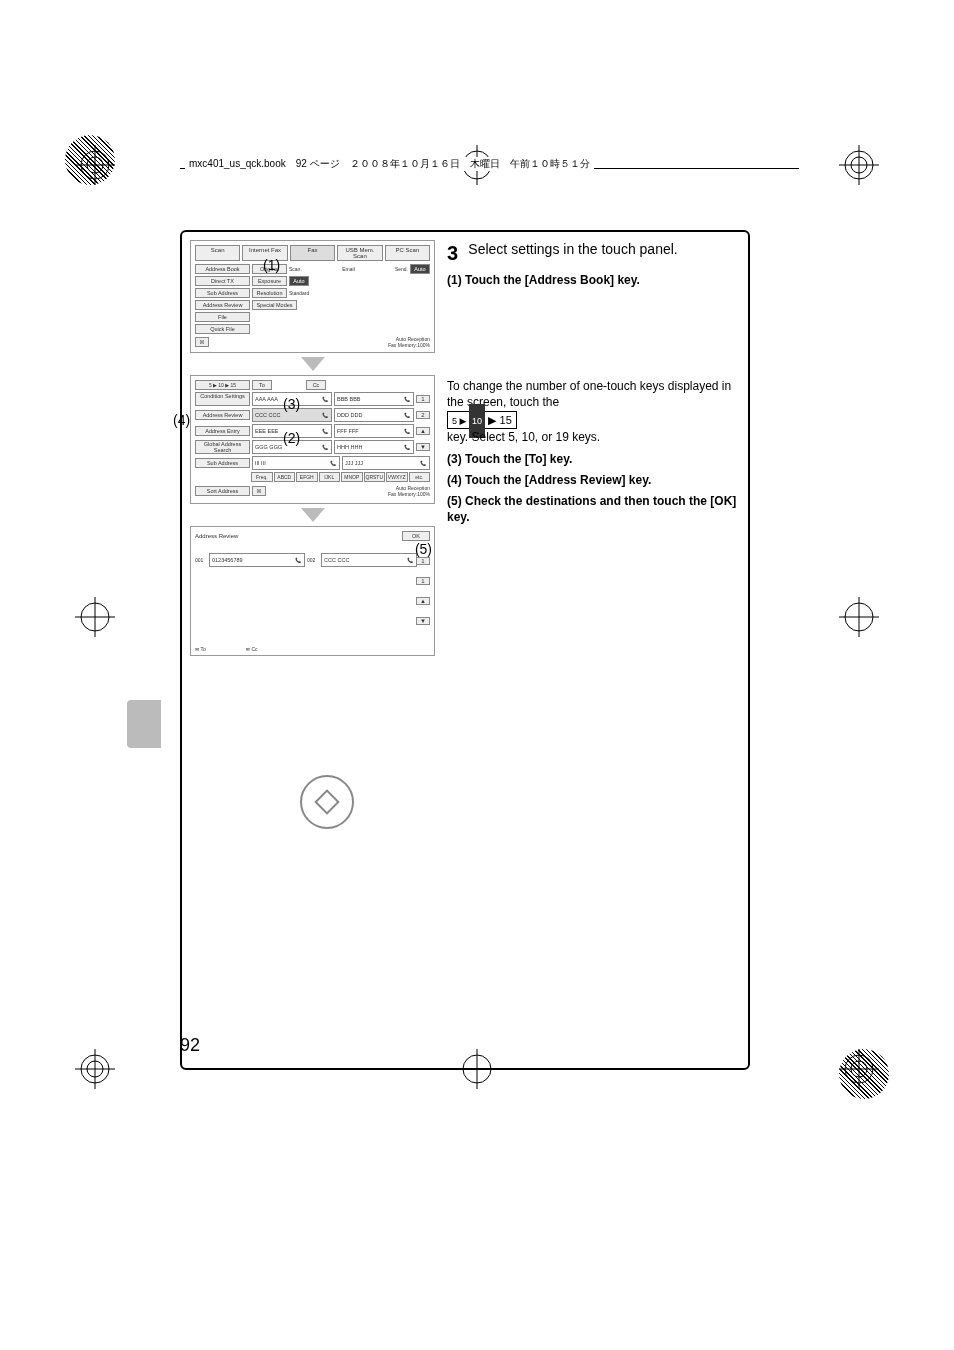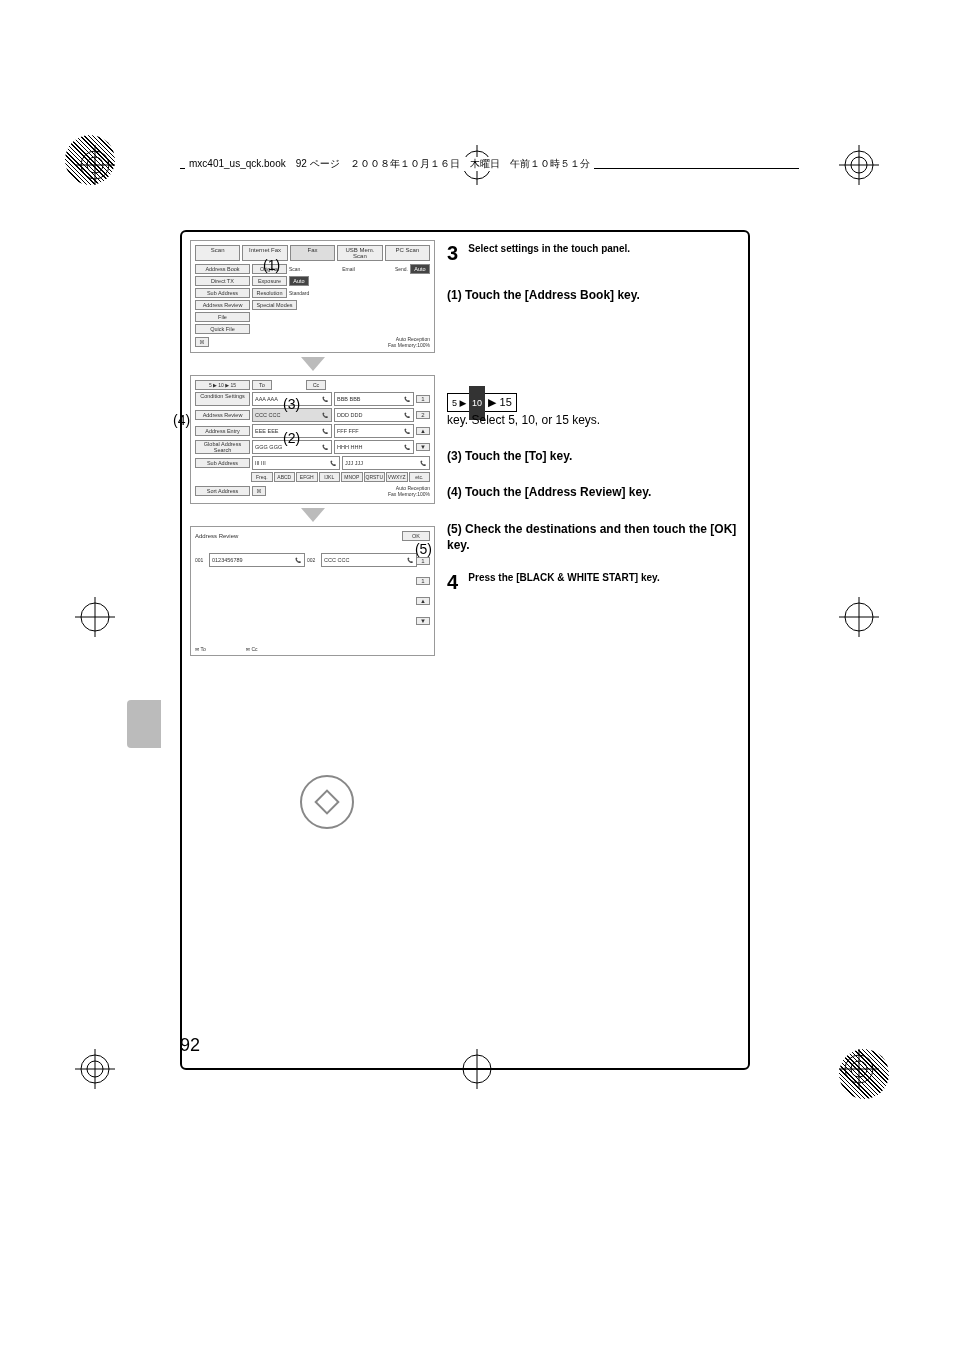--- a/index.html
+++ b/index.html
@@ -19,22 +19,22 @@
 .hc-bl{right:65px;bottom:135px}
 .headerline{position:absolute;left:180px;right:155px;top:168px;border-top:1px solid #000}
 .headertext{position:absolute;left:185px;top:157px;background:#fff;font-size:10px;padding:0 4px}
 .content-frame{position:absolute;left:180px;top:230px;width:570px;height:840px}
 .frame-border{position:absolute;inset:0;border:2px solid #000;border-radius:6px}
 .inner{position:absolute;inset:0;padding:10px}
 .twocol{display:flex;gap:12px;align-items:flex-start}
 .leftcol{width:245px}
 .rightcol{flex:1;font-size:12px;line-height:1.35}
 .step-num{font-size:20px;font-weight:bold;display:inline-block;width:18px;vertical-align:top}
-.step-title{font-size:10px;font-weight:bold;display:inline-block;width:230px}
-.sub{margin-top:20px}
+.step-title{font-size:14px;font-weight:normal;display:inline-block;width:230px}
+.sub{margin-top:5px}
 .sub b{font-weight:bold}
 .panel{border:1px solid #999;background:#fff;font-size:6px;color:#333;padding:4px;margin-bottom:4px;position:relative}
 .tabs{display:flex;gap:2px;margin-bottom:3px}
 .tab{flex:1;border:1px solid #888;text-align:center;padding:1px 0;background:#eee}
 .tab.active{background:#ddd}
 .miniBtn{border:1px solid #888;background:#eee;padding:1px 2px;text-align:center;font-size:5.5px;display:inline-block;box-sizing:border-box}
 .miniBtn.dark{background:#444;color:#fff}
 .row{display:flex;gap:2px;margin-bottom:2px;align-items:center}
 .sidebtn{width:55px}
 .callout{position:absolute;font-size:14px;color:#000}
@@ -292,33 +292,30 @@
 
       <div class="rightcol">
         <div>
           <span class="step-num">3</span>
           <span class="step-title">Select settings in the touch panel.</span>
         </div>
         <div class="sub"><b>(1) Touch the [Address Book] key.</b></div>
 
         <div style="height:90px"></div>
 
+        <div>To change the number of one-touch keys displayed in the screen, touch the</div>
         <span class="keycap">
           <span style="font-size:9px">5 ▶ </span><span style="background:#333;color:#fff;padding:12px 3px;font-size:9px">10</span><span style="font-size:11px"> ▶ 15</span>
         </span>
-        <div>key. Select 5, 10, or 15 keys.</div>
+        <div>key. Select 5, 10, or 19 keys.</div>
         <div class="sub"><b>(3) Touch the [To] key.</b></div>
         <div class="sub"><b>(4) Touch the [Address Review] key.</b></div>
         <div class="sub"><b>(5) Check the destinations and then touch the [OK] key.</b></div>
 
         <div style="height:16px"></div>
-        <div>
-          <span class="step-num">4</span>
-          <span class="step-title">Press the [BLACK &amp; WHITE START] key.</span>
-        </div>
       </div>
     </div>
   </div>
 </div>
 
 <div class="page-num">92</div>
 
 </div>
 
 </body></html>

